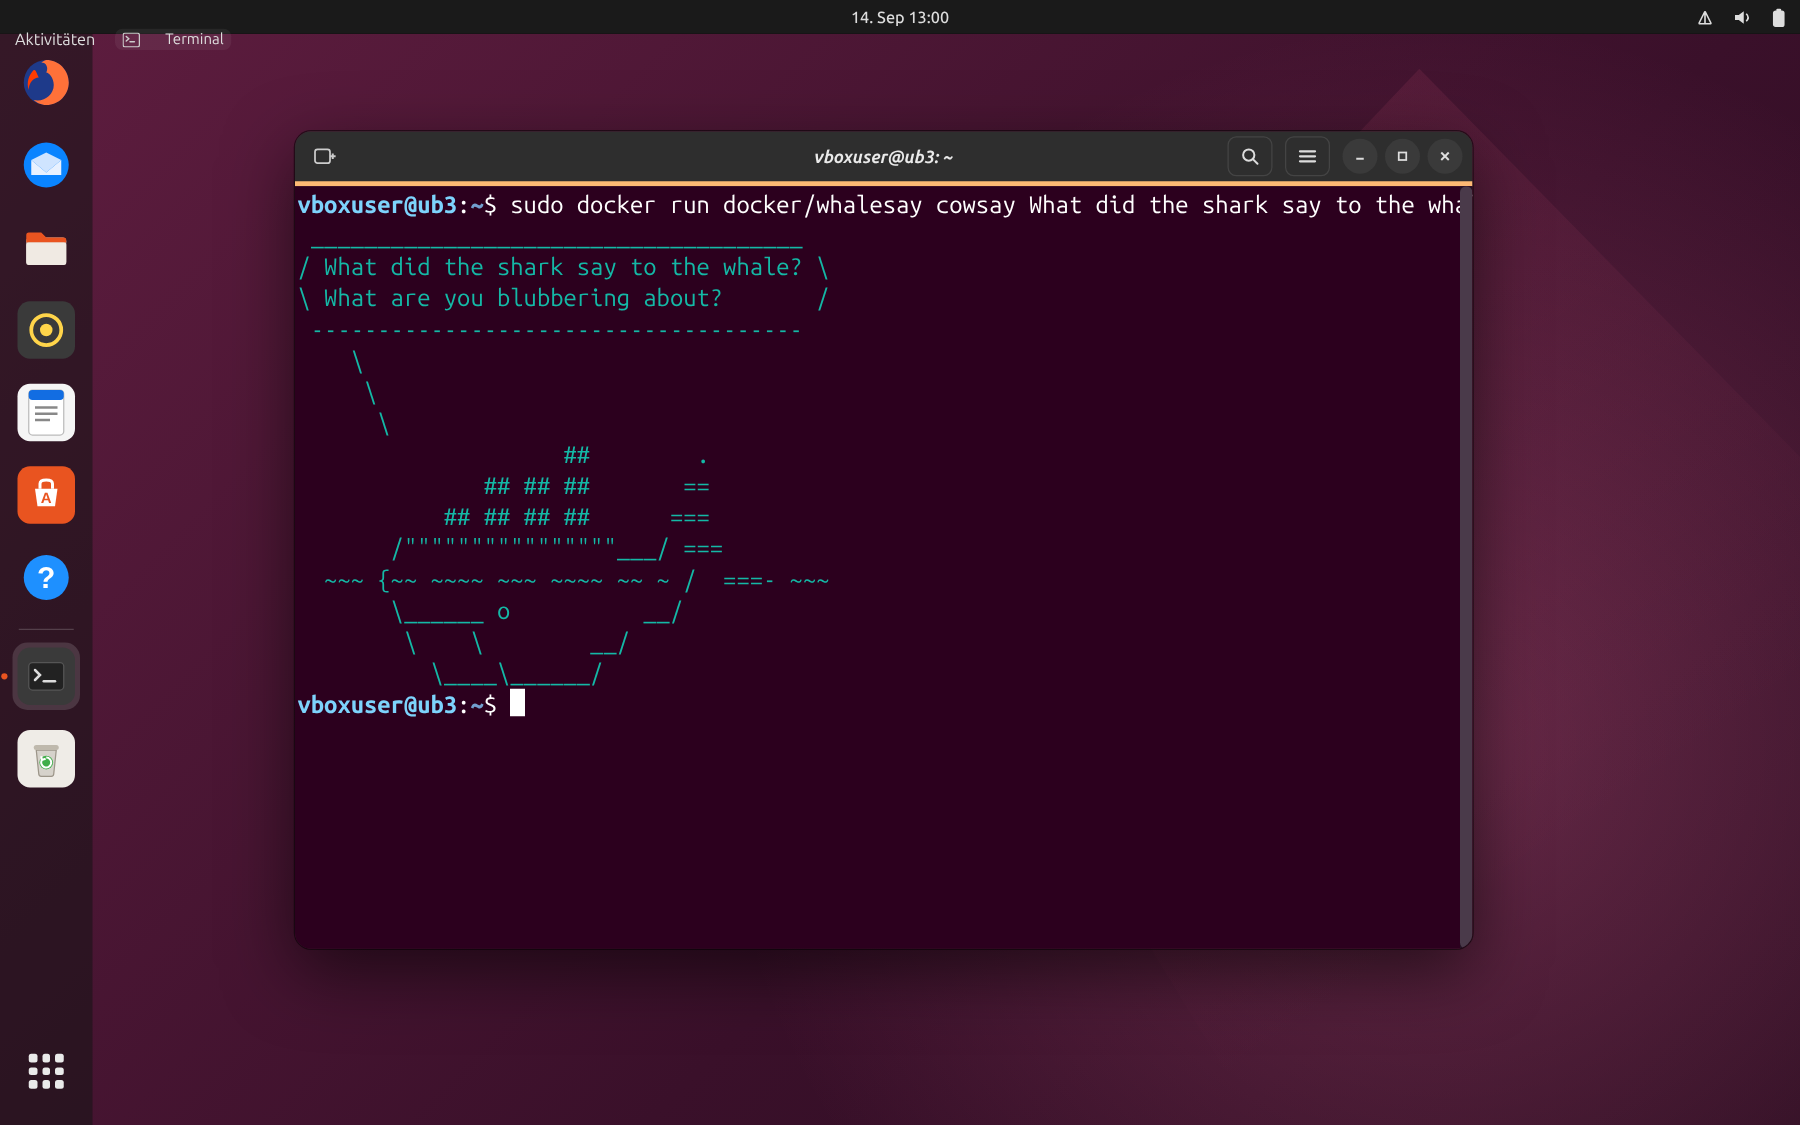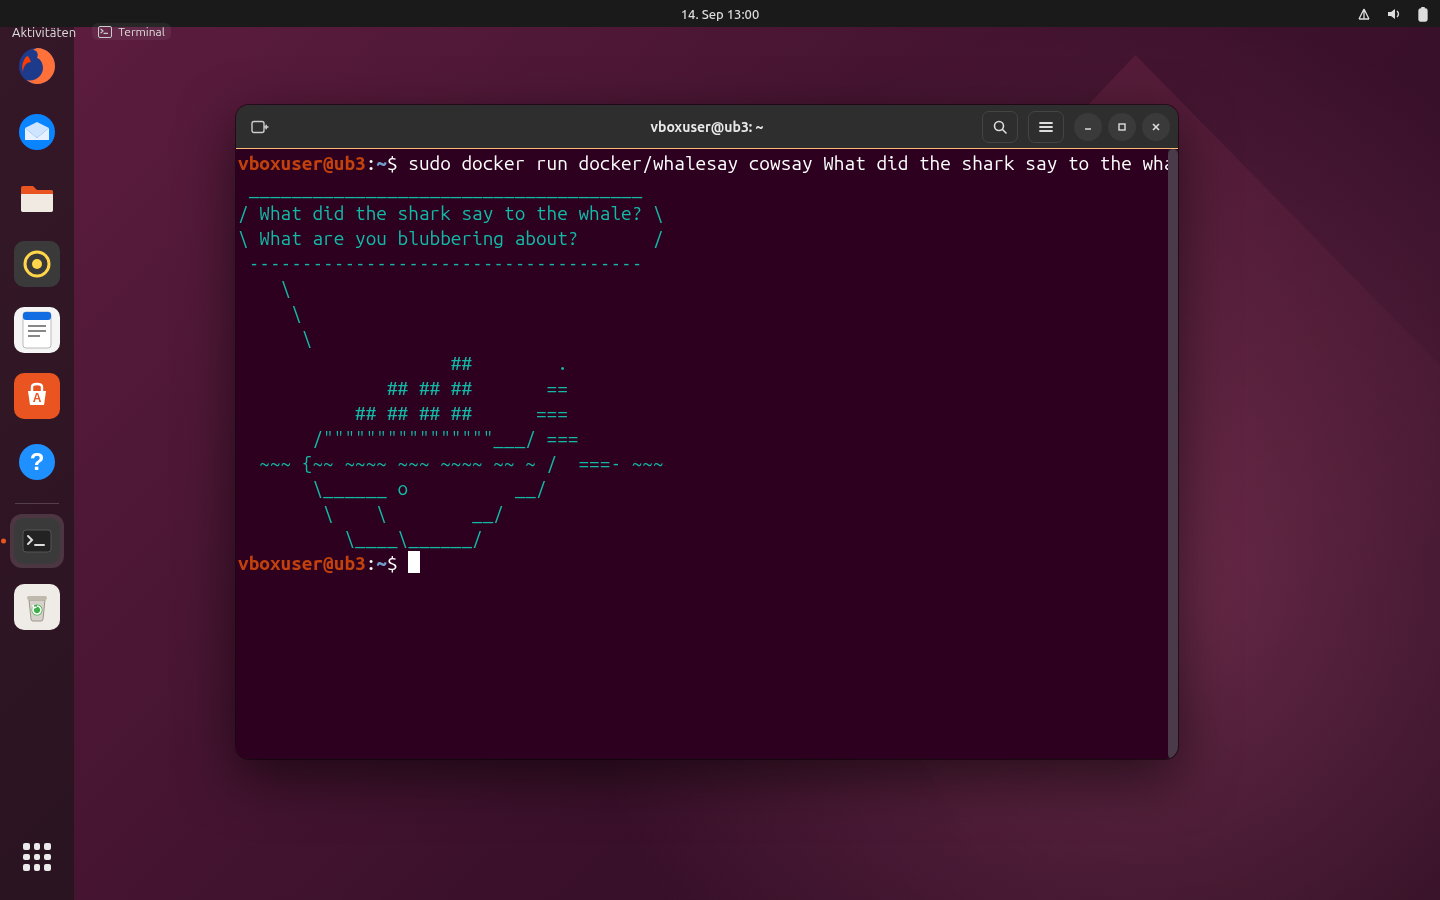--- a/index.html
+++ b/index.html
@@ -34,21 +34,21 @@
   .topbar .tb-center {
     position: absolute;
     left: 50%;
     transform: translateX(-50%);
     font-weight: 500;
   }
   .topbar .tb-right { margin-left: auto; }
   .topbar .app-indicator {
     display: flex;
     align-items: center;
-    gap: 6px;
+    gap: 20px;
     padding: 2px 6px;
     background: rgba(255,255,255,0.06);
     border-radius: 6px;
     font-size: 12px;
     cursor: pointer;
   }
   .topbar .app-indicator svg { display: block; }
   .topbar .activities {
     padding: 2px 2px;
     cursor: pointer;
@@ -158,22 +158,23 @@
     display: flex;
     flex-direction: column;
     z-index: 6;
   }
   .titlebar {
     height: 44px;
     background: #2e2e2e;
     display: flex;
     align-items: center;
     padding: 0 8px;
-    border-bottom: 1px solid #fdba74;
+    border-bottom: 4px solid #fdba74;
     position: relative;
+    font-style: italic;
   }
   .titlebar .tb-btn {
     width: 32px; height: 30px;
     border-radius: 6px;
     display: flex; align-items: center; justify-content: center;
     margin-right: 4px;
     cursor: pointer;
   }
   .titlebar .tb-title {
     position: absolute;
@@ -215,21 +216,21 @@
     width: 10px;
     background: #241424;
   }
   .terminal-body .scrollbar-thumb {
     position: absolute;
     right: 0; top: 0;
     width: 10px; height: 100%;
     background: #4a3a4a;
     border-radius: 5px;
   }
-  .p-user  { color: #c2410c; font-weight: 700; }
+  .p-user  { color: #7dd3fc; font-weight: 700; }
   .p-colon { color: #fff; }
   .p-path  { color: #729fcf; font-weight: 700; }
   .p-dollar{ color: #fff; }
   .cmd     { color: #fff; }
   .out     { color: #14b8a6; }
   .cursor {
     display: inline-block;
     width: 12px; height: 22px;
     background: #fff;
     vertical-align: -3px;

